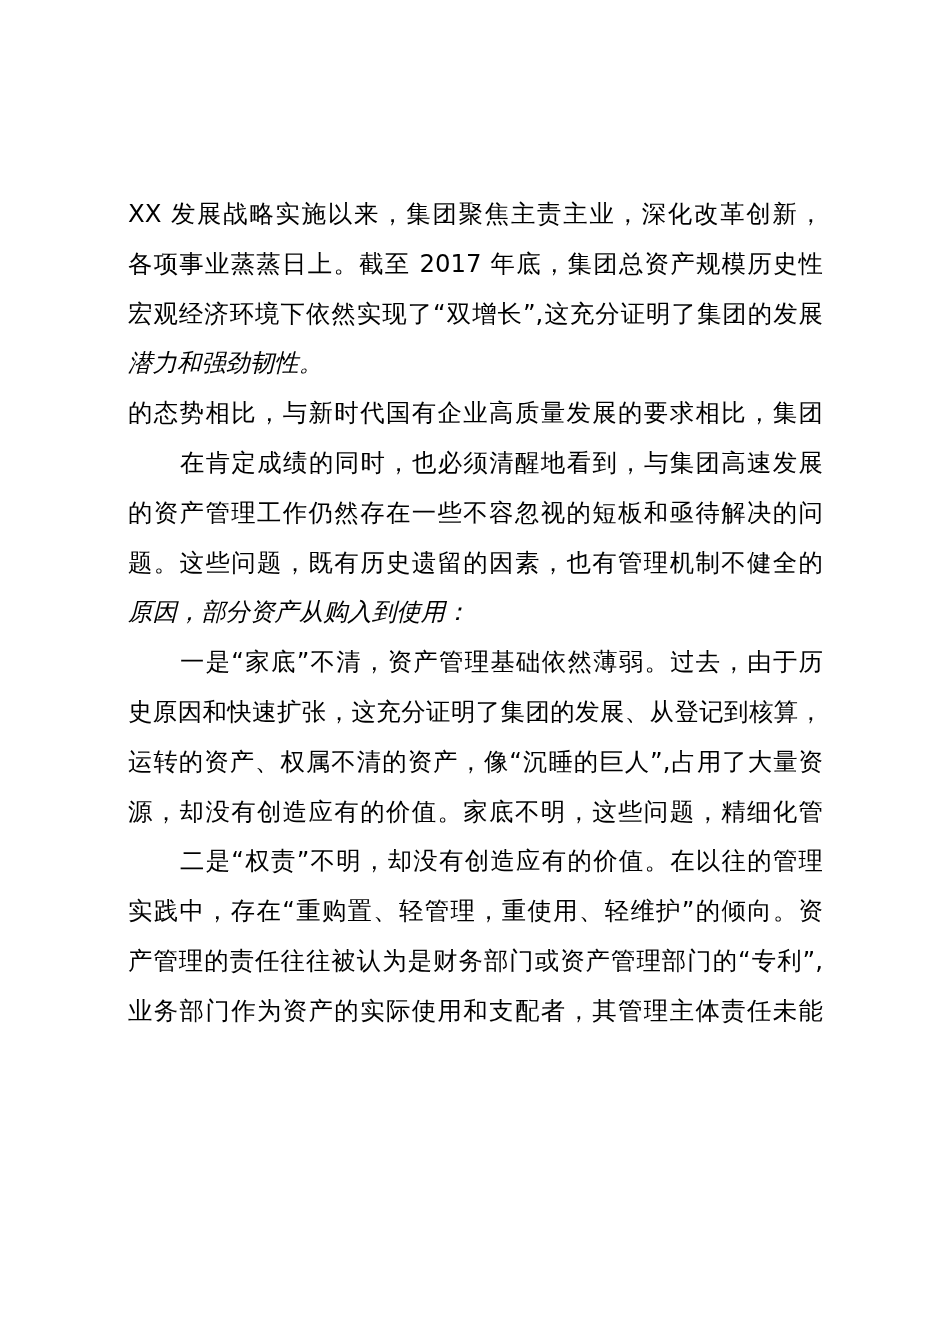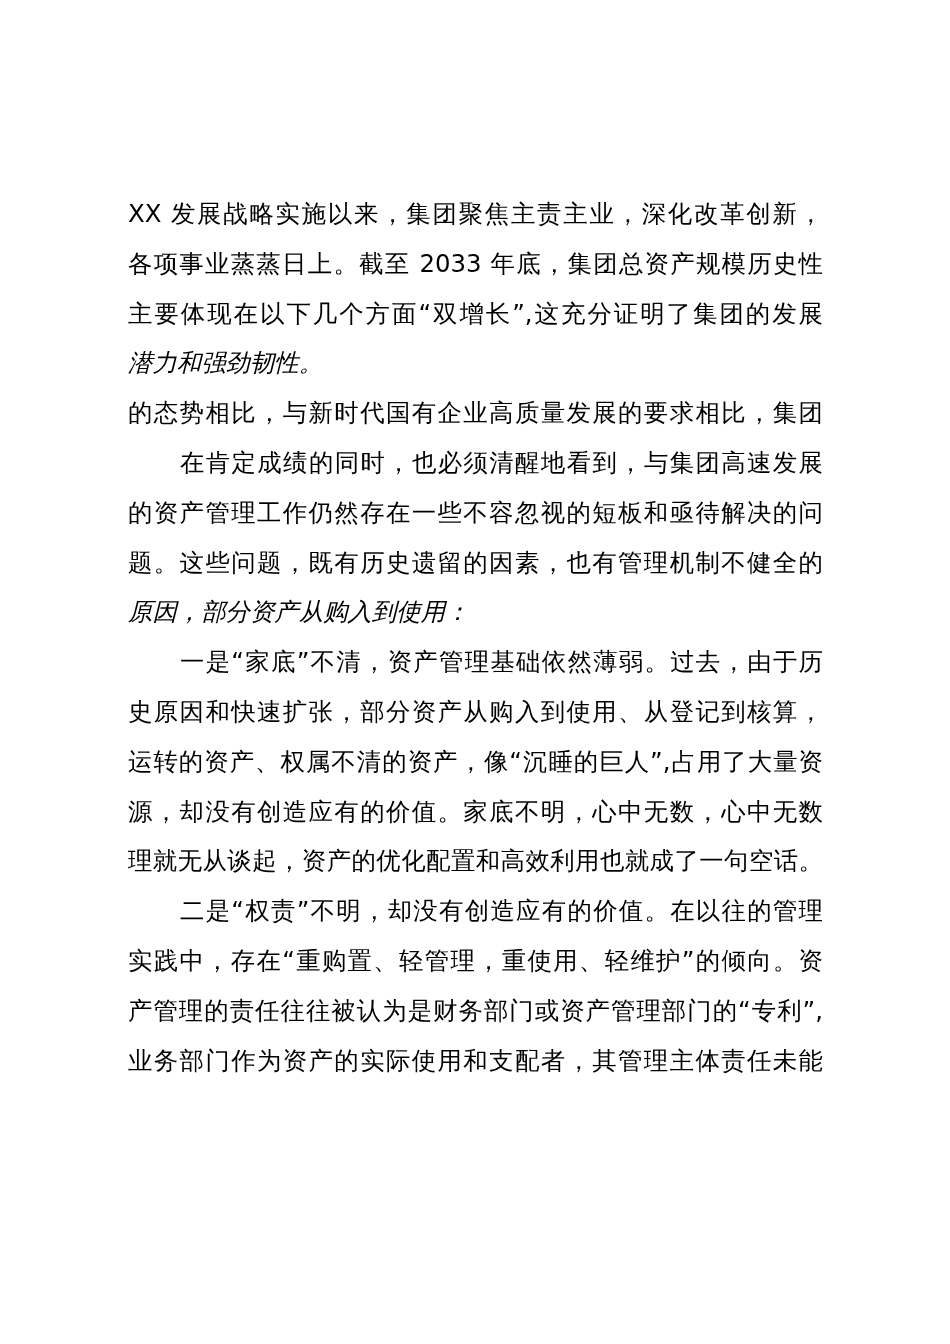--- a/index.html
+++ b/index.html
@@ -51,39 +51,38 @@
     }
   </style>
 </head>
 <body>
 
 <div class="page">
   <div class="content">
 
     <div class="para">
       <span class="line">XX 发展战略实施以来，集团聚焦主责主业，深化改革创新，</span>
-      <span class="line">各项事业蒸蒸日上。截至 2033 年底，集团总资产规模历史性</span>
-      <span class="line">主要体现在以下几个方面“双增长”,这充分证明了集团的发展</span>
+      <span class="line">各项事业蒸蒸日上。截至 2017 年底，集团总资产规模历史性</span>
+      <span class="line">宏观经济环境下依然实现了“双增长”,这充分证明了集团的发展</span>
       <span class="line last">潜力和强劲韧性。</span>
     </div>
 
     <div class="para">
       <span class="line">的态势相比，与新时代国有企业高质量发展的要求相比，集团</span>
       <span class="line indent">在肯定成绩的同时，也必须清醒地看到，与集团高速发展</span>
       <span class="line">的资产管理工作仍然存在一些不容忽视的短板和亟待解决的问</span>
       <span class="line">题。这些问题，既有历史遗留的因素，也有管理机制不健全的</span>
       <span class="line last">原因，部分资产从购入到使用：</span>
     </div>
 
     <div class="para">
       <span class="line indent">一是“家底”不清，资产管理基础依然薄弱。过去，由于历</span>
-      <span class="line">史原因和快速扩张，部分资产从购入到使用、从登记到核算，</span>
+      <span class="line">史原因和快速扩张，这充分证明了集团的发展、从登记到核算，</span>
       <span class="line">运转的资产、权属不清的资产，像“沉睡的巨人”,占用了大量资</span>
-      <span class="line">源，却没有创造应有的价值。家底不明，心中无数，心中无数</span>
-      <span class="line">理就无从谈起，资产的优化配置和高效利用也就成了一句空话。</span>
+      <span class="line">源，却没有创造应有的价值。家底不明，这些问题，精细化管</span>
     </div>
 
     <div class="para">
       <span class="line indent">二是“权责”不明，却没有创造应有的价值。在以往的管理</span>
       <span class="line">实践中，存在“重购置、轻管理，重使用、轻维护”的倾向。资</span>
       <span class="line">产管理的责任往往被认为是财务部门或资产管理部门的“专利”,</span>
       <span class="line">业务部门作为资产的实际使用和支配者，其管理主体责任未能</span>
     </div>
 
   </div>

